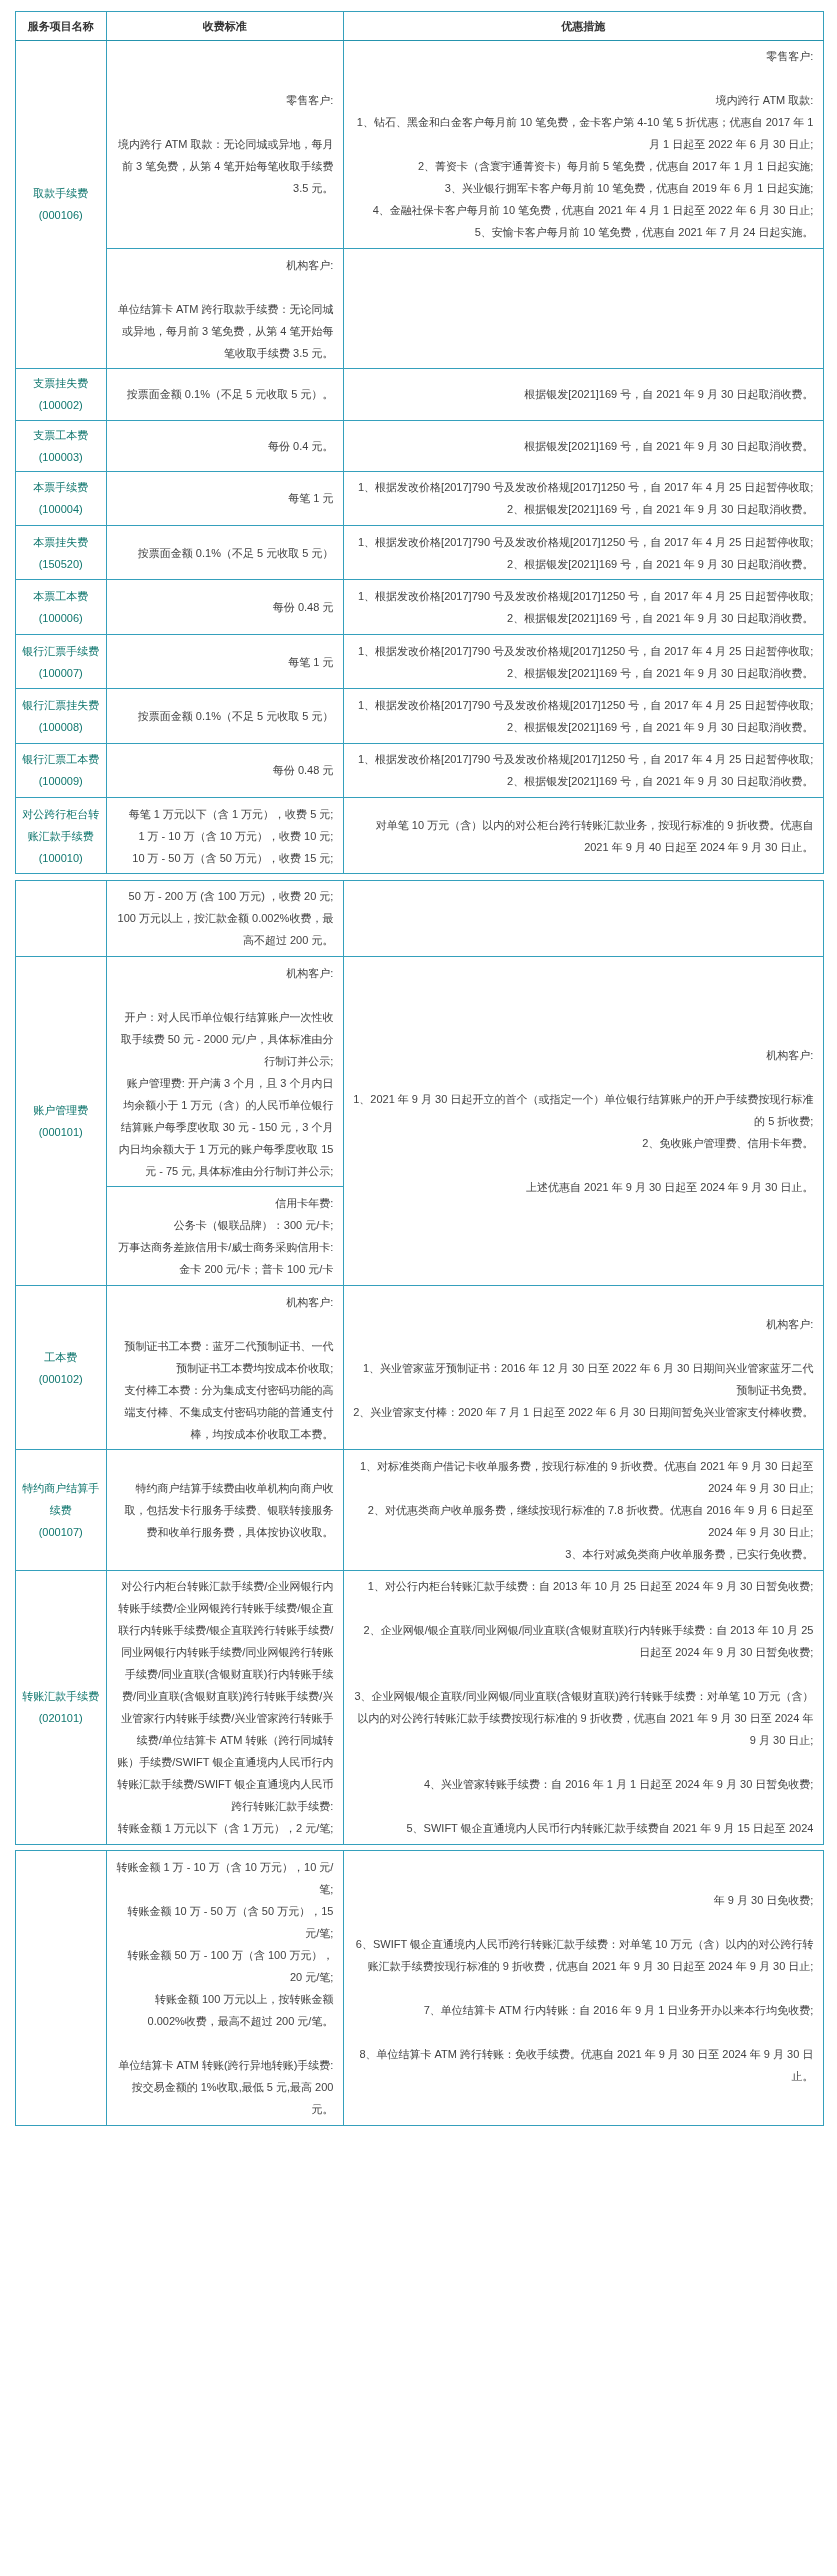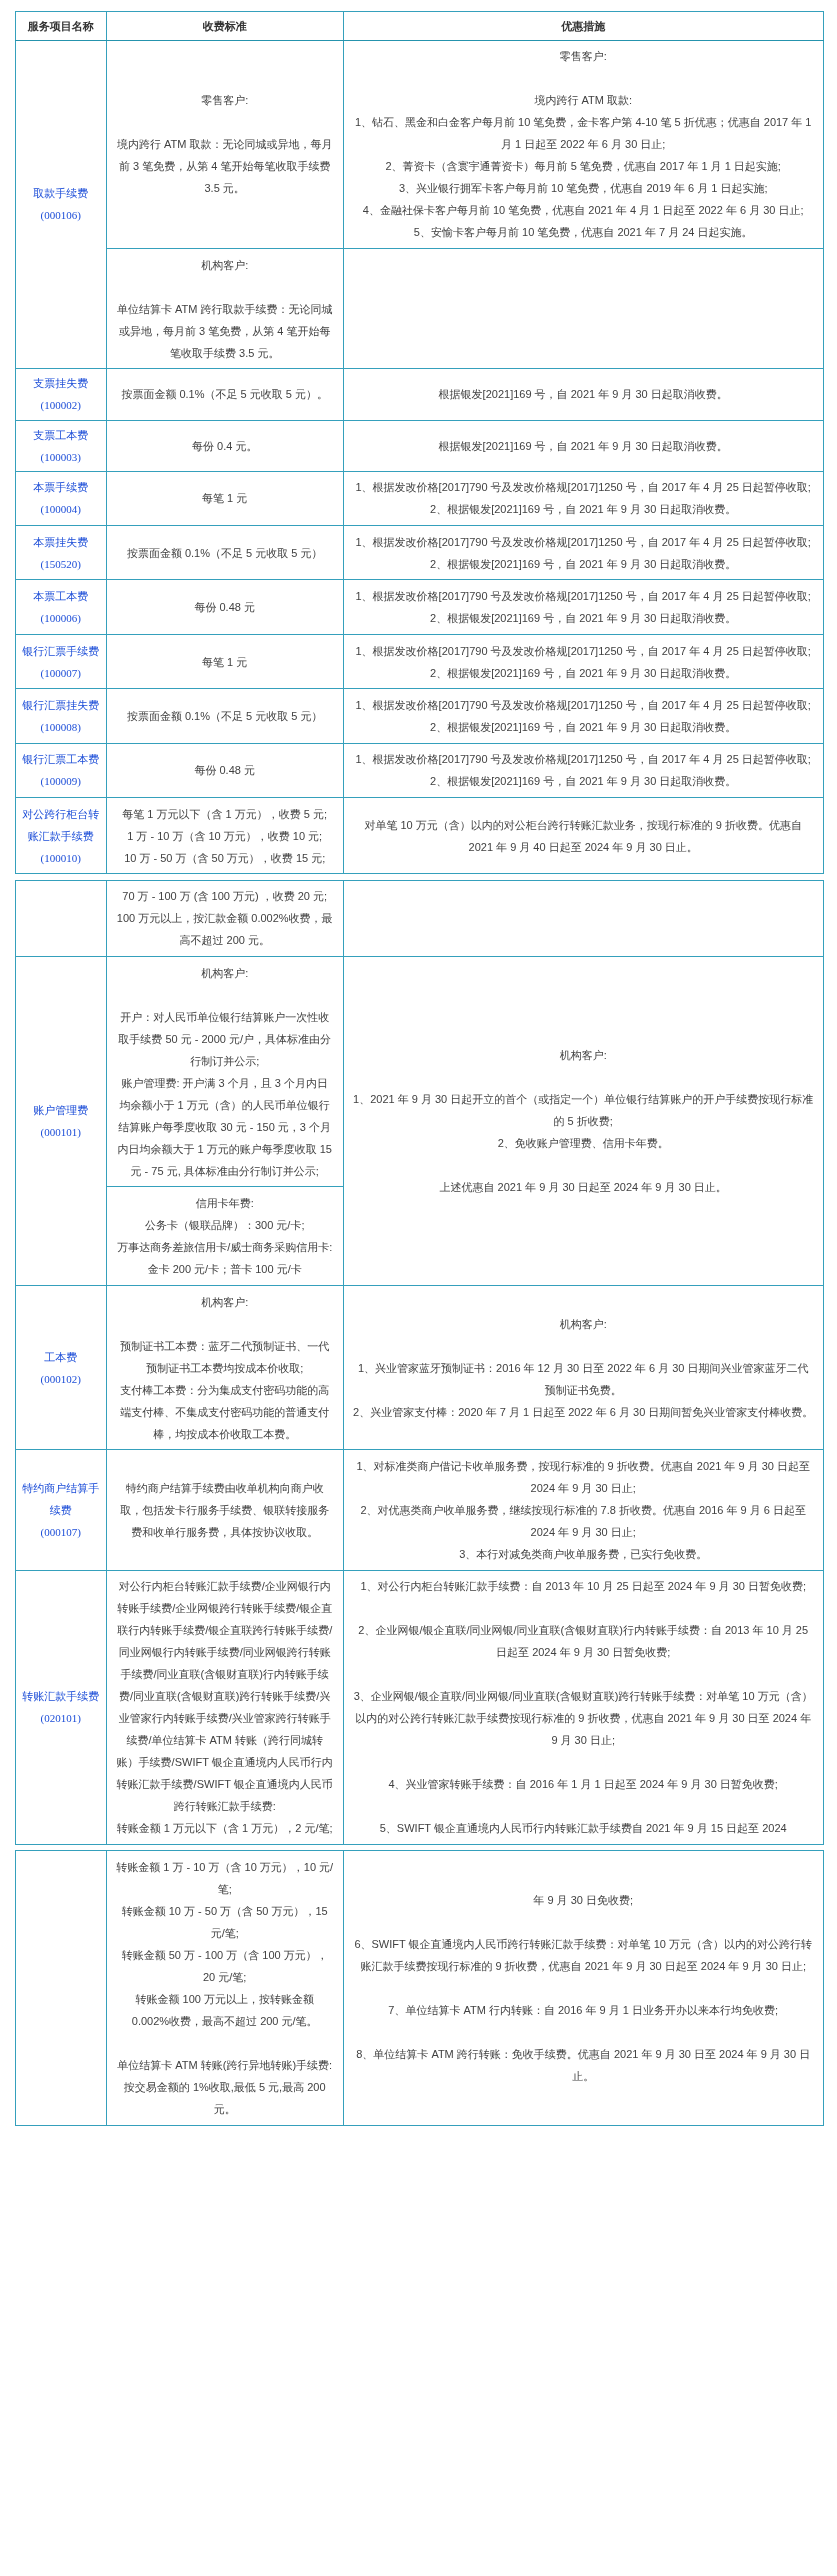--- a/index.html
+++ b/index.html
@@ -31,25 +31,24 @@
     font-weight:700;
     color:#333333;
     text-align:center;
     padding:2.3px 4.7px;
     height:23px;
     border-bottom:1.6px solid #2593ad;
   }
   td.name{
     text-align:center;
     padding:3.1px 4.7px;
-    color:#1d4ed8;
-    font-family:Liberation Serif, serif;
+    color:#0f766e;
   }
   td.fee-cell,td.offer-cell{
-    text-align:center;
+    text-align:right;
     padding:4.7px 9.3px;
   }
   col.c-name{width:91px;}
   col.c-fee{width:237px;}
   col.c-offer{width:480px;}
 </style>
 </head>
 <body>
 
 <div class="page">
@@ -153,21 +152,21 @@
 
   <table class="fee">
     <colgroup>
         <col class="c-name">
         <col class="c-fee">
         <col class="c-offer">
       </colgroup>
     <tbody>
         <tr>
       <td class="name"></td>
-      <td class="fee-cell">70 万 - 100 万 (含 100 万元) ，收费 20 元;
+      <td class="fee-cell">50 万 - 200 万 (含 100 万元) ，收费 20 元;
 100 万元以上，按汇款金额 0.002%收费，最高不超过 200 元。</td>
       <td class="offer-cell"></td>
     </tr>
     <tr>
       <td class="name" rowspan="2">账户管理费
 (000101)</td>
       <td class="fee-cell">机构客户:
 
 开户：对人民币单位银行结算账户一次性收取手续费 50 元 - 2000 元/户，具体标准由分行制订并公示;
 账户管理费: 开户满 3 个月，且 3 个月内日均余额小于 1 万元（含）的人民币单位银行结算账户每季度收取 30 元 - 150 元，3 个月内日均余额大于 1 万元的账户每季度收取 15 元 - 75 元, 具体标准由分行制订并公示;</td>

